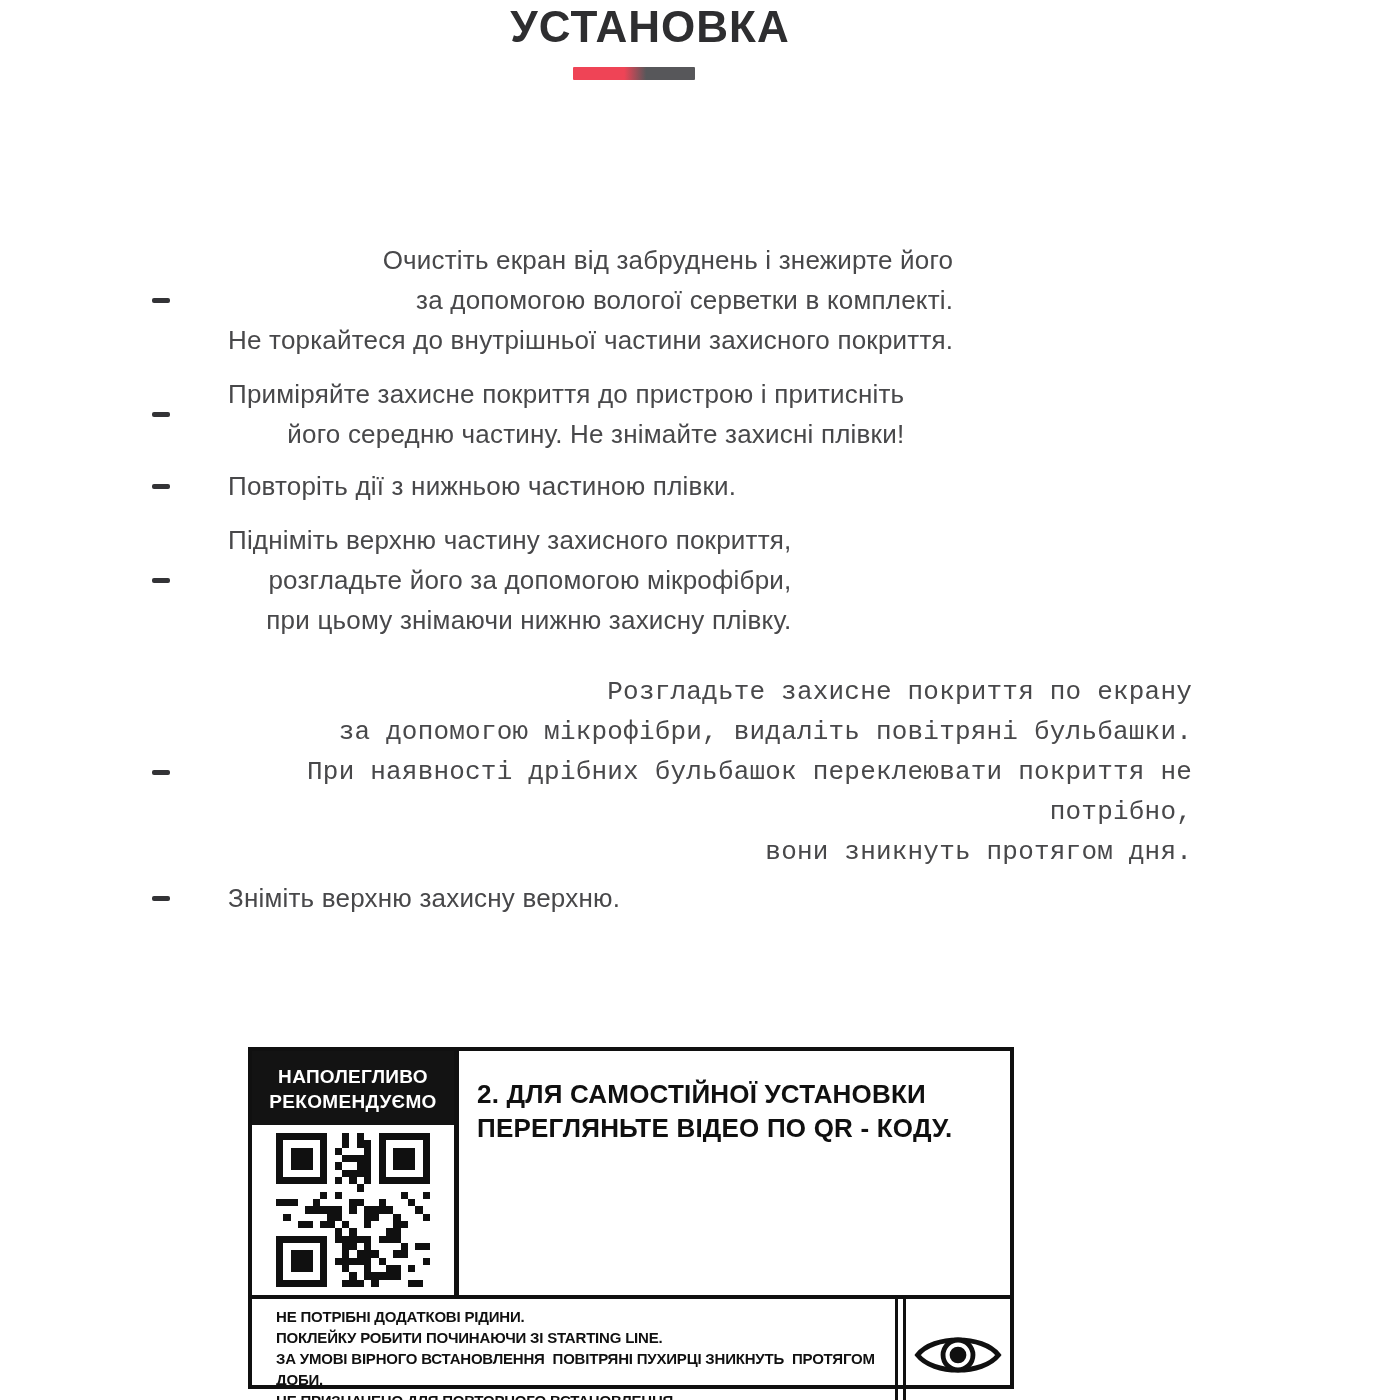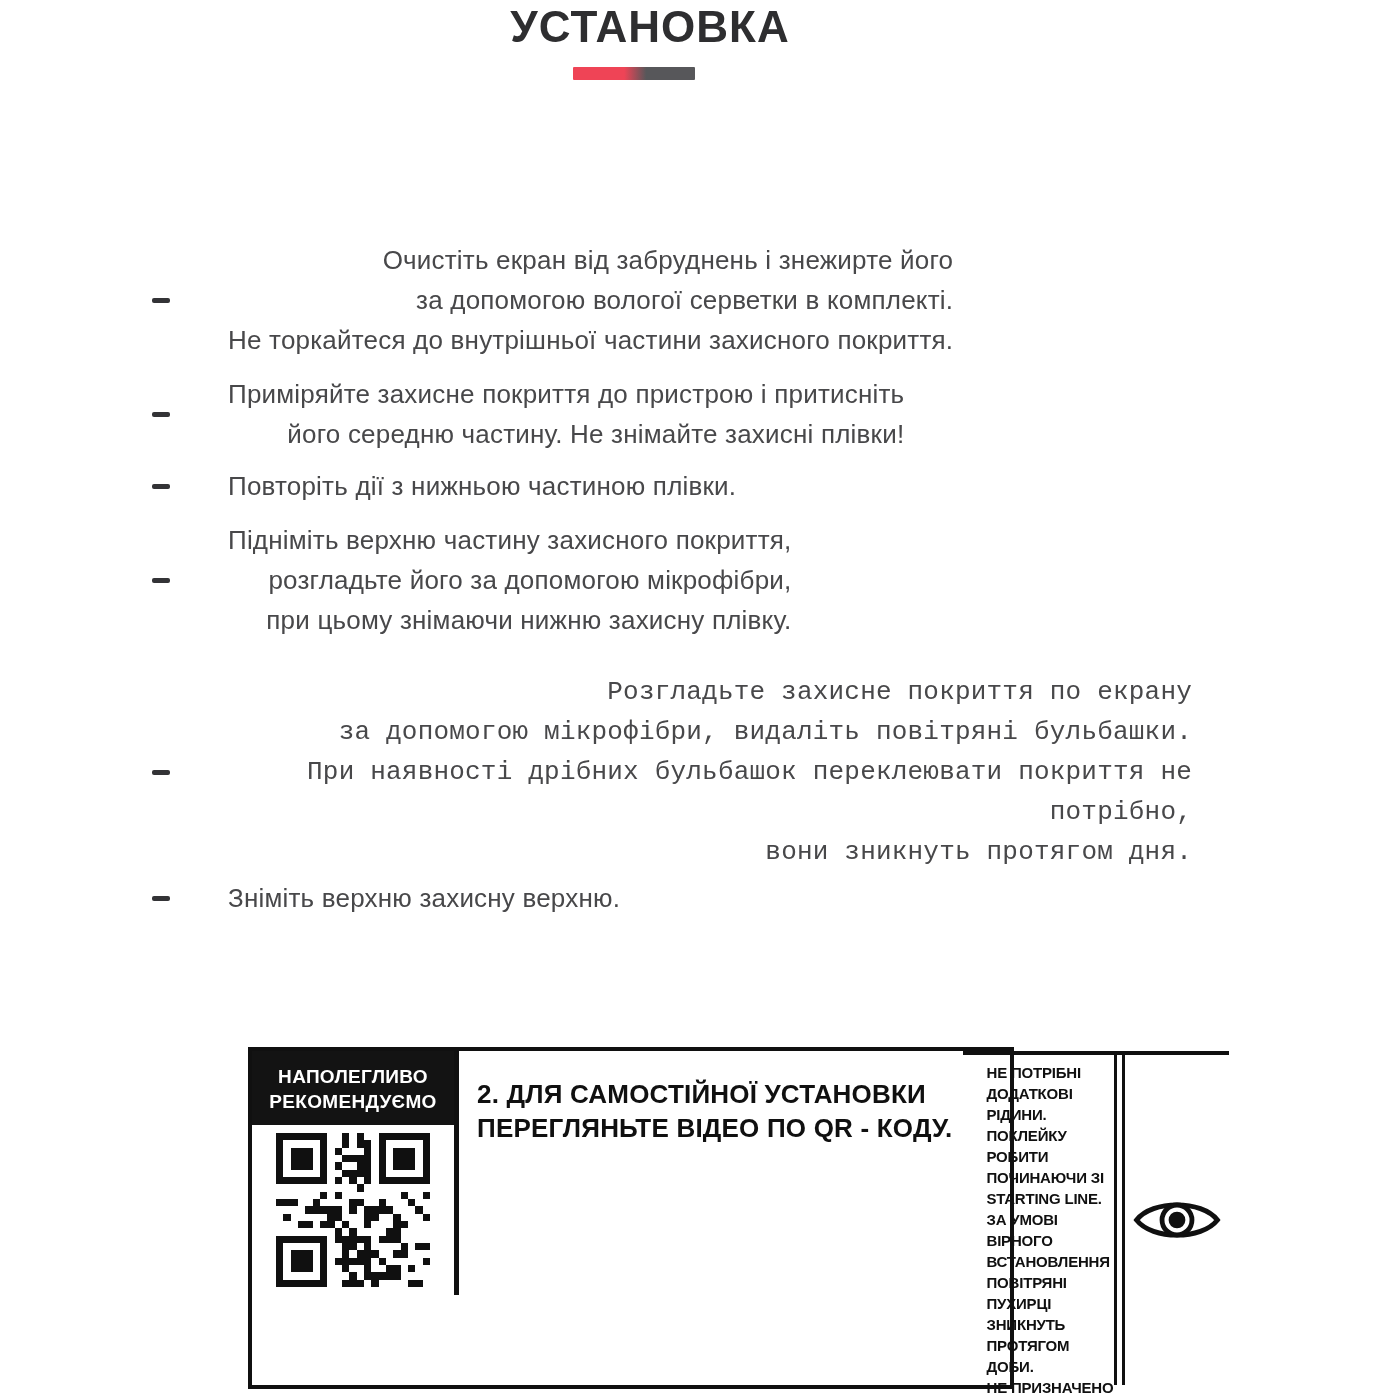--- a/index.html
+++ b/index.html
@@ -20,21 +20,21 @@
   .item:nth-child(3){margin-bottom:14px;}
   .item:nth-child(4){margin-bottom:32px;}
   .item:nth-child(5){margin-bottom:6px;font-family:Liberation Mono, monospace;}
   .dash{width:18px;height:5px;background:#333336;border-radius:2px;
         margin-right:58px;flex-shrink:0;}
   .item-text{font-size:26px;line-height:40px;color:#48484a;
              white-space:pre-line;letter-spacing:0.2px;}
 
   .recbox{position:absolute;left:248px;top:1047px;width:766px;height:342px;
           box-sizing:border-box;border:4px solid #101010;background:#ffffff;
-          display:flex;flex-direction:row;}
+          display:flex;flex-direction:column;}
   .rec-top{height:244px;display:flex;flex-shrink:0;}
   .rec-left{width:207px;flex-shrink:0;border-right:5px solid #101010;
             display:flex;flex-direction:column;box-sizing:border-box;}
   .rec-header{height:74px;background:#131313;color:#ffffff;
               font-weight:700;font-size:19px;line-height:25px;
               text-align:center;padding-top:13px;box-sizing:border-box;
               white-space:pre-line;letter-spacing:0.3px;}
   .qr-wrap{flex:1;display:flex;align-items:center;justify-content:center;}
   .rec-right{flex:1;padding:26px 10px 0 18px;}
   .rec-point{font-weight:700;font-size:26px;line-height:34px;color:#101010;

